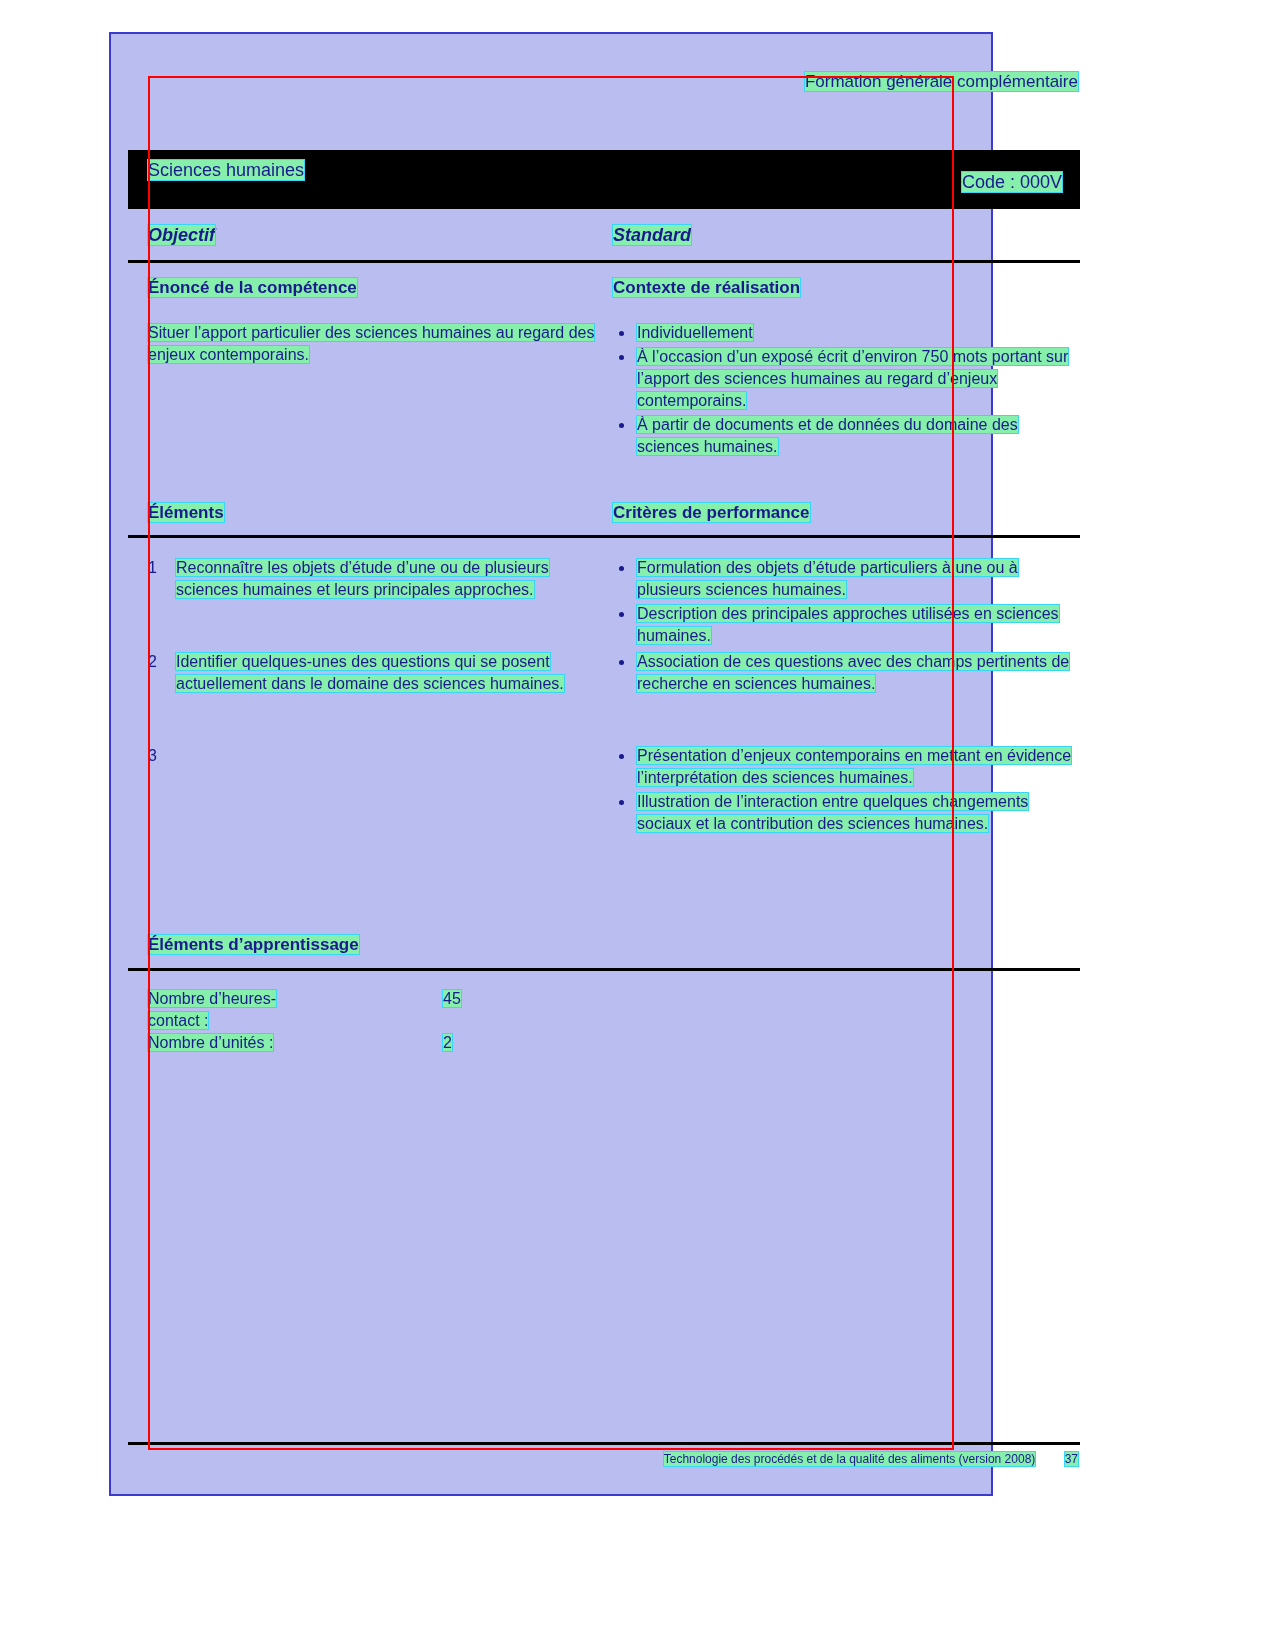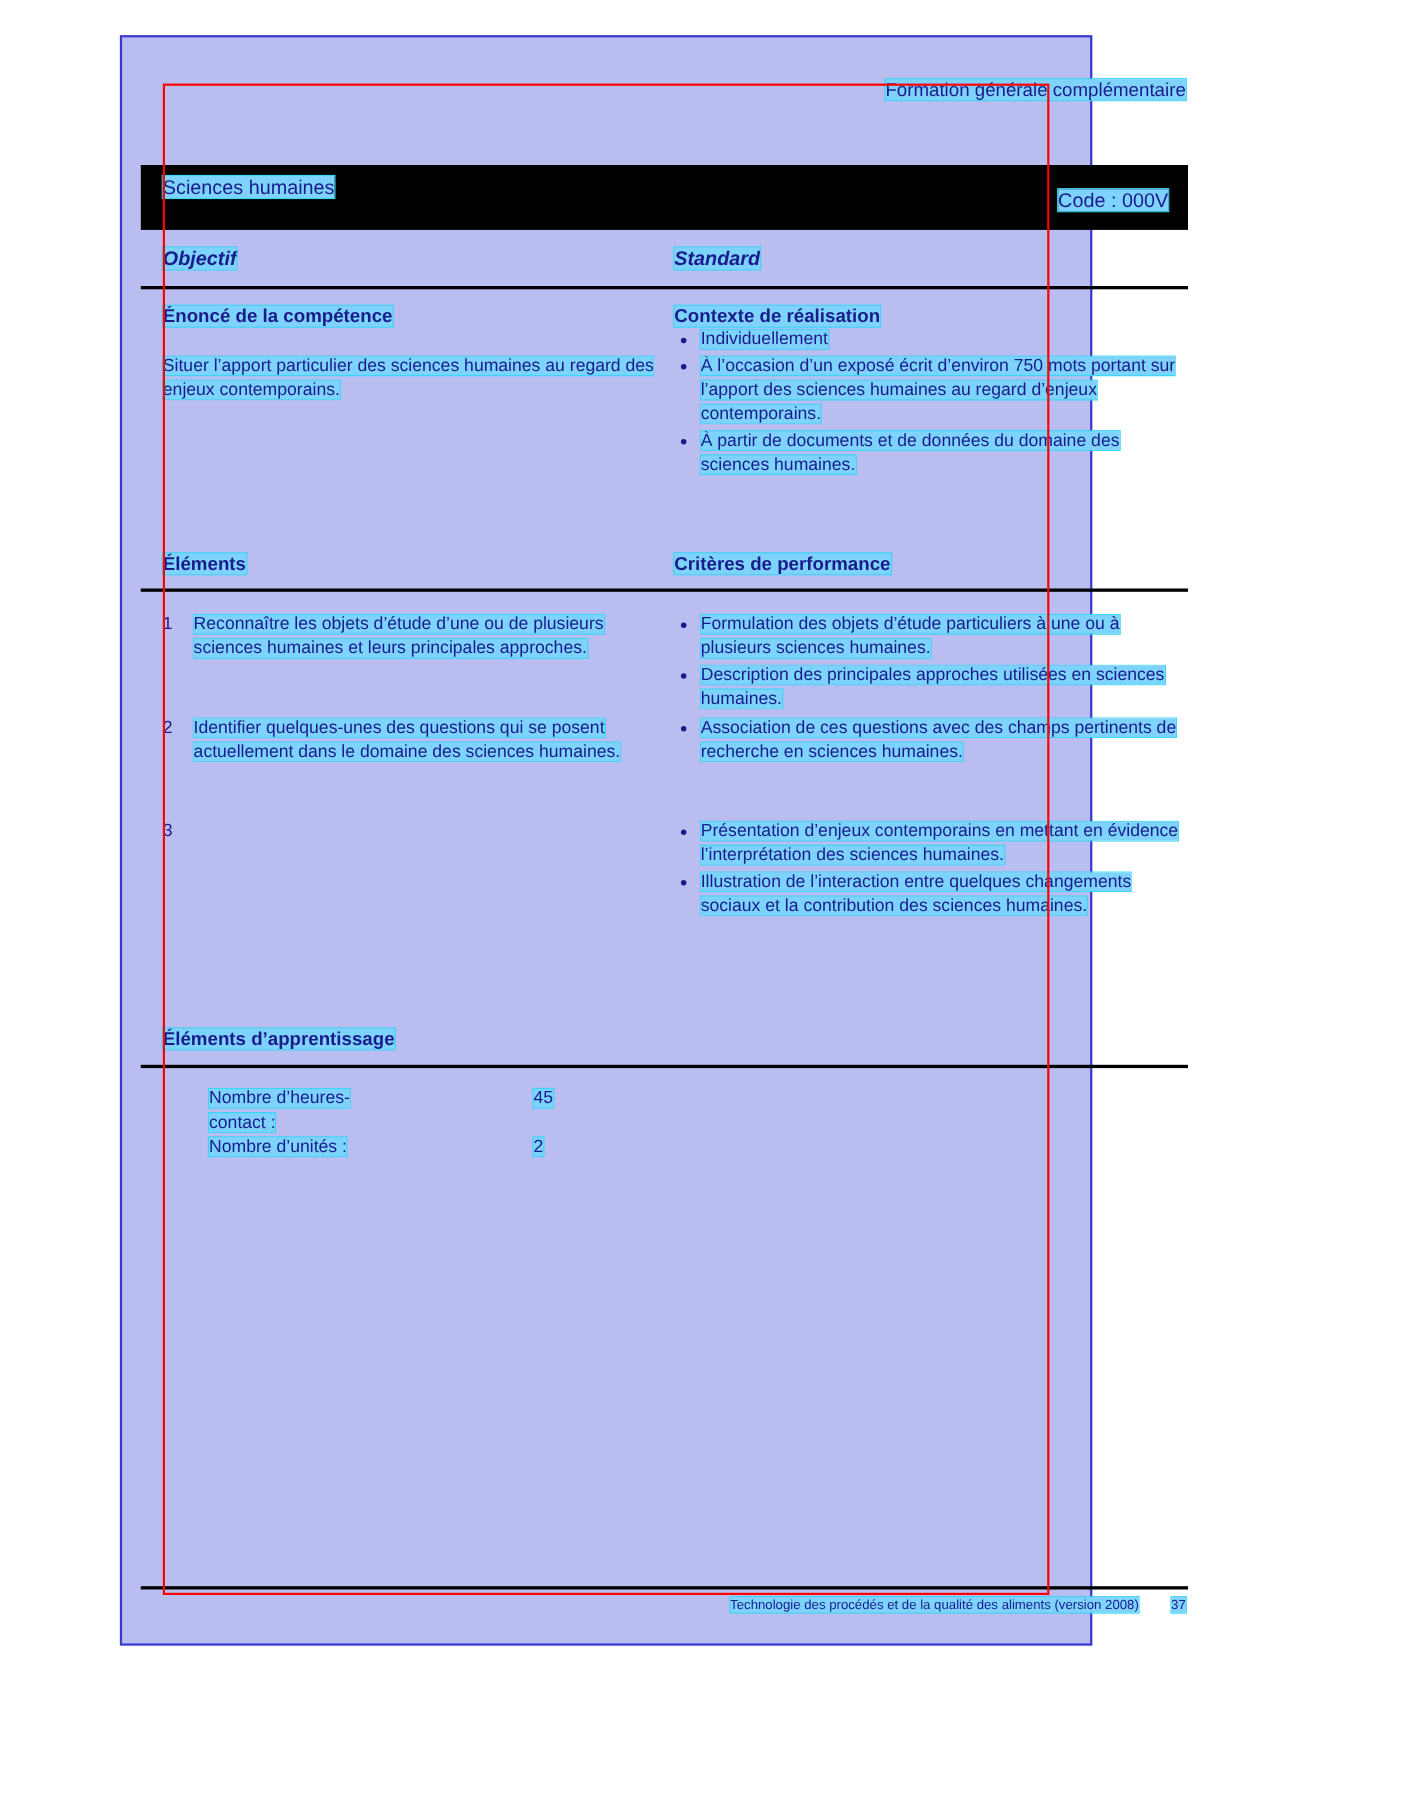--- a/index.html
+++ b/index.html
@@ -34,21 +34,21 @@
     top: 76px;
     width: 806px;
     height: 1374px;
     border: 2px solid #ff0000;
     box-sizing: border-box;
     pointer-events: none;
   }
 
   
   .hl {
-    background: #7dd3fc;
+    background: #86efac;
     outline: 1px solid #39d6f5;
     display: inline;
     box-decoration-break: clone;
     -webkit-box-decoration-break: clone;
   }
 
   .doc {
     position: absolute;
     left: 148px;
     top: 60px;
@@ -204,21 +204,21 @@
     </div>
     <div class="body-txt" style="margin-top:24px; width:450px;">
       <span class="hl">Situer l’apport particulier des sciences humaines au regard des enjeux contemporains.</span>
     </div>
   </div>
 
   <div class="col-right" style="top:218px;">
     <div class="sub-title">
       <span class="hl">Contexte de réalisation</span>
     </div>
-    <ul class="blist" style="">
+    <ul class="blist" style="margin-top:24px;">
       <li><span class="hl">Individuellement</span></li>
       <li><span class="hl">À l’occasion d’un exposé écrit d’environ 750 mots portant sur l’apport des sciences humaines au regard d’enjeux contemporains.</span></li>
       <li><span class="hl">À partir de documents et de données du domaine des sciences humaines.</span></li>
     </ul>
   </div>
 
   <div class="col-left" style="top:443px;">
     <div class="sub-title"><span class="hl">Éléments</span></div>
   </div>
   <div class="col-right" style="top:443px;">
@@ -252,21 +252,21 @@
       <li><span class="hl">Présentation d’enjeux contemporains en mettant en évidence l’interprétation des sciences humaines.</span></li>
       <li><span class="hl">Illustration de l’interaction entre quelques changements sociaux et la contribution des sciences humaines.</span></li>
     </ul>
   </div>
 
   <div class="col-left" style="top:875px;">
     <div class="sub-title"><span class="hl">Éléments d’apprentissage</span></div>
   </div>
   <div class="rule" style="top:908px;"></div>
 
-  <div class="col-left" style="top:928px; width:460px;margin-left:42px;">
+  <div class="col-left" style="top:928px; width:460px;">
     <div class="hours-table">
       <div class="hours-row">
         <span class="hours-label"><span class="hl">Nombre d’heures-contact :</span></span>
         <span class="hours-colon"></span>
         <span class="hours-val"><span class="hl">45</span></span>
       </div>
       <div class="hours-row">
         <span class="hours-label"><span class="hl">Nombre d’unités :</span></span>
         <span class="hours-colon"></span>
         <span class="hours-val"><span class="hl">2</span></span>

